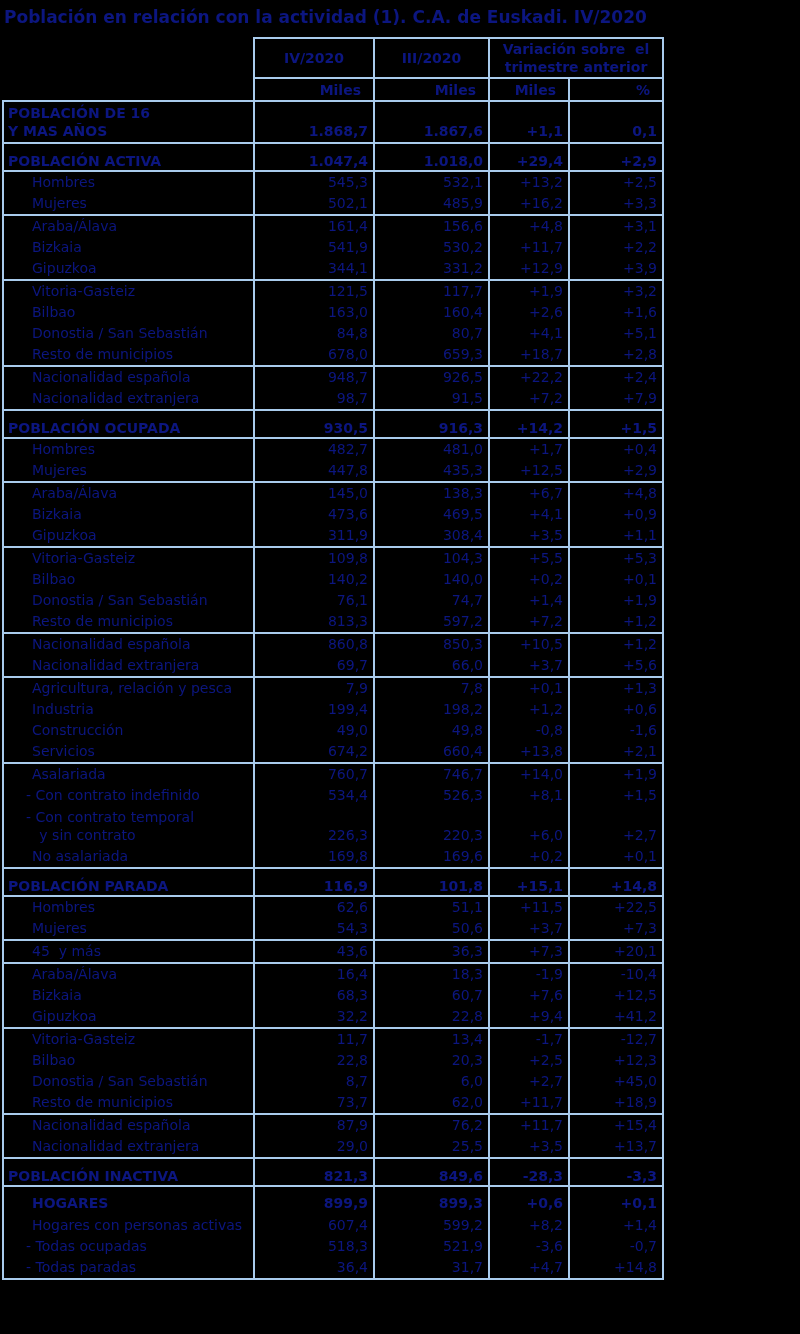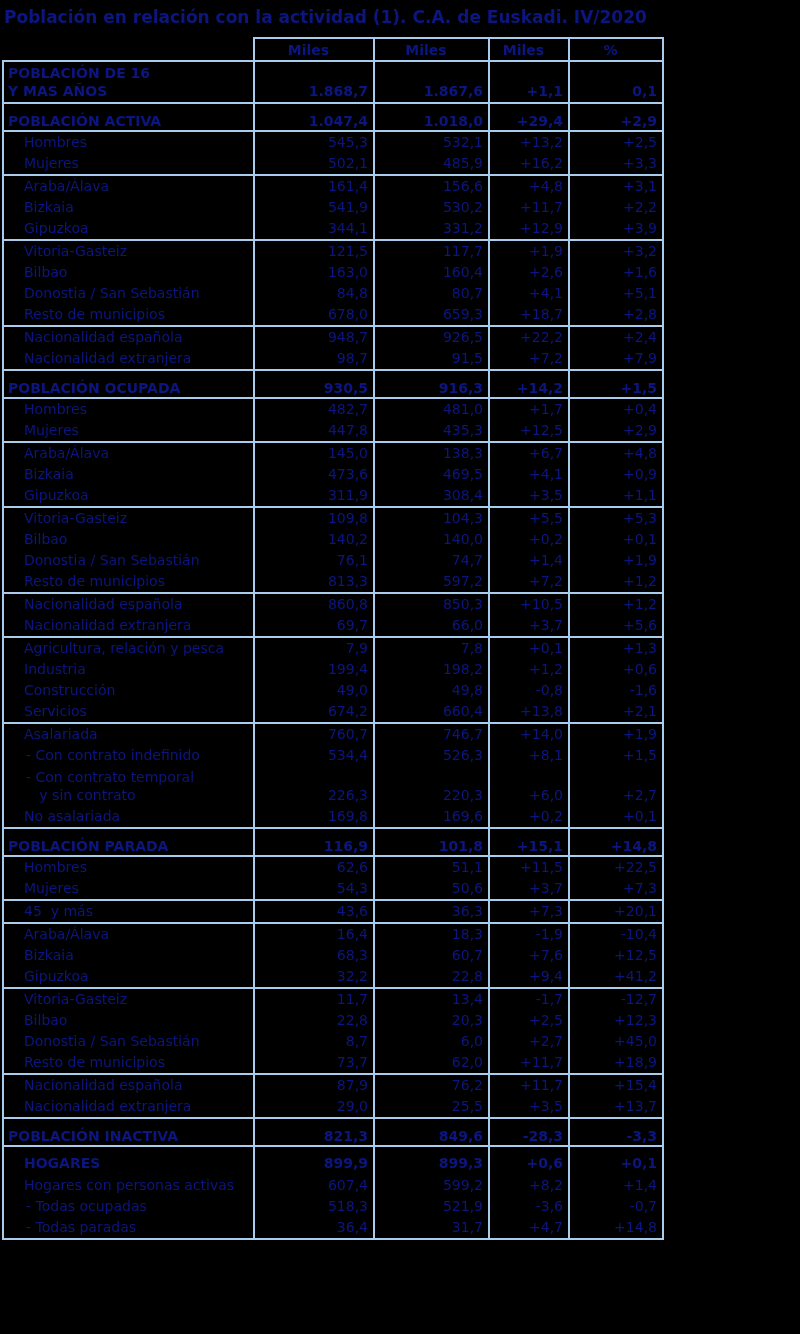--- a/index.html
+++ b/index.html
@@ -34,40 +34,40 @@
   col.c-vp{width:94px;}
 
   
   thead td.blank{border:none;}
   thead th{
     border:2px solid var(--border);
     color:var(--navy);
     font-size:14px;font-weight:bold;
   }
   thead tr.h1 th{height:36px;text-align:center;vertical-align:middle;white-space:pre-wrap;line-height:18px;}
-  thead tr.h2 th{height:19px;text-align:center;vertical-align:middle;padding-right:12px;}
+  thead tr.h2 th{height:19px;text-align:right;vertical-align:middle;padding-right:12px;}
 
   
   tbody{border-top:2px solid var(--border);}
   table.stats tbody:last-of-type{border-bottom:2px solid var(--border);}
   tbody td{
     font-size:14px;
     line-height:18px;
     vertical-align:bottom;
     padding:0 0 2px 0;
     border-left:2px solid var(--border);
   }
   tbody td.num{
     text-align:right;
     padding-right:5px;
   }
   tbody td.num:last-child{border-right:2px solid var(--border);}
   tbody td.lbl{
     white-space:pre-wrap;
-    padding-left:20px;
+    padding-left:28px;
     overflow:hidden;
   }
   tr.item td{height:19px;}
   tr.dash td{height:19px;}
   tr.dash2 td{height:38px;}
   tr.section td, tr.section2 td, tr.bolditem td{font-weight:bold;}
   tr.section td{height:26px;padding-bottom:0;}
   tr.section2 td{height:38px;}
   tr.bolditem td{height:25px;padding-bottom:3px;}
   tr.section td.lbl, tr.section2 td.lbl{padding-left:4px;}
@@ -81,20 +81,27 @@
 
   <table class="stats" id="stats-table">
     <colgroup>
       <col class="c-label">
         <col class="c-iv">
         <col class="c-iii">
         <col class="c-vm">
         <col class="c-vp">
     </colgroup>
     <thead>
+      <tr class="h1">
+        <td class="blank"></td>
+        <th>IV/2020</th>
+        <th>III/2020</th>
+        <th colspan="2">Variación sobre  el
+trimestre anterior</th>
+      </tr>
       <tr class="h2">
         <td class="blank"></td>
         <th>Miles</th>
         <th>Miles</th>
         <th>Miles</th>
         <th>%</th>
       </tr>
     </thead>
   <tbody>
         <tr class="section2">

